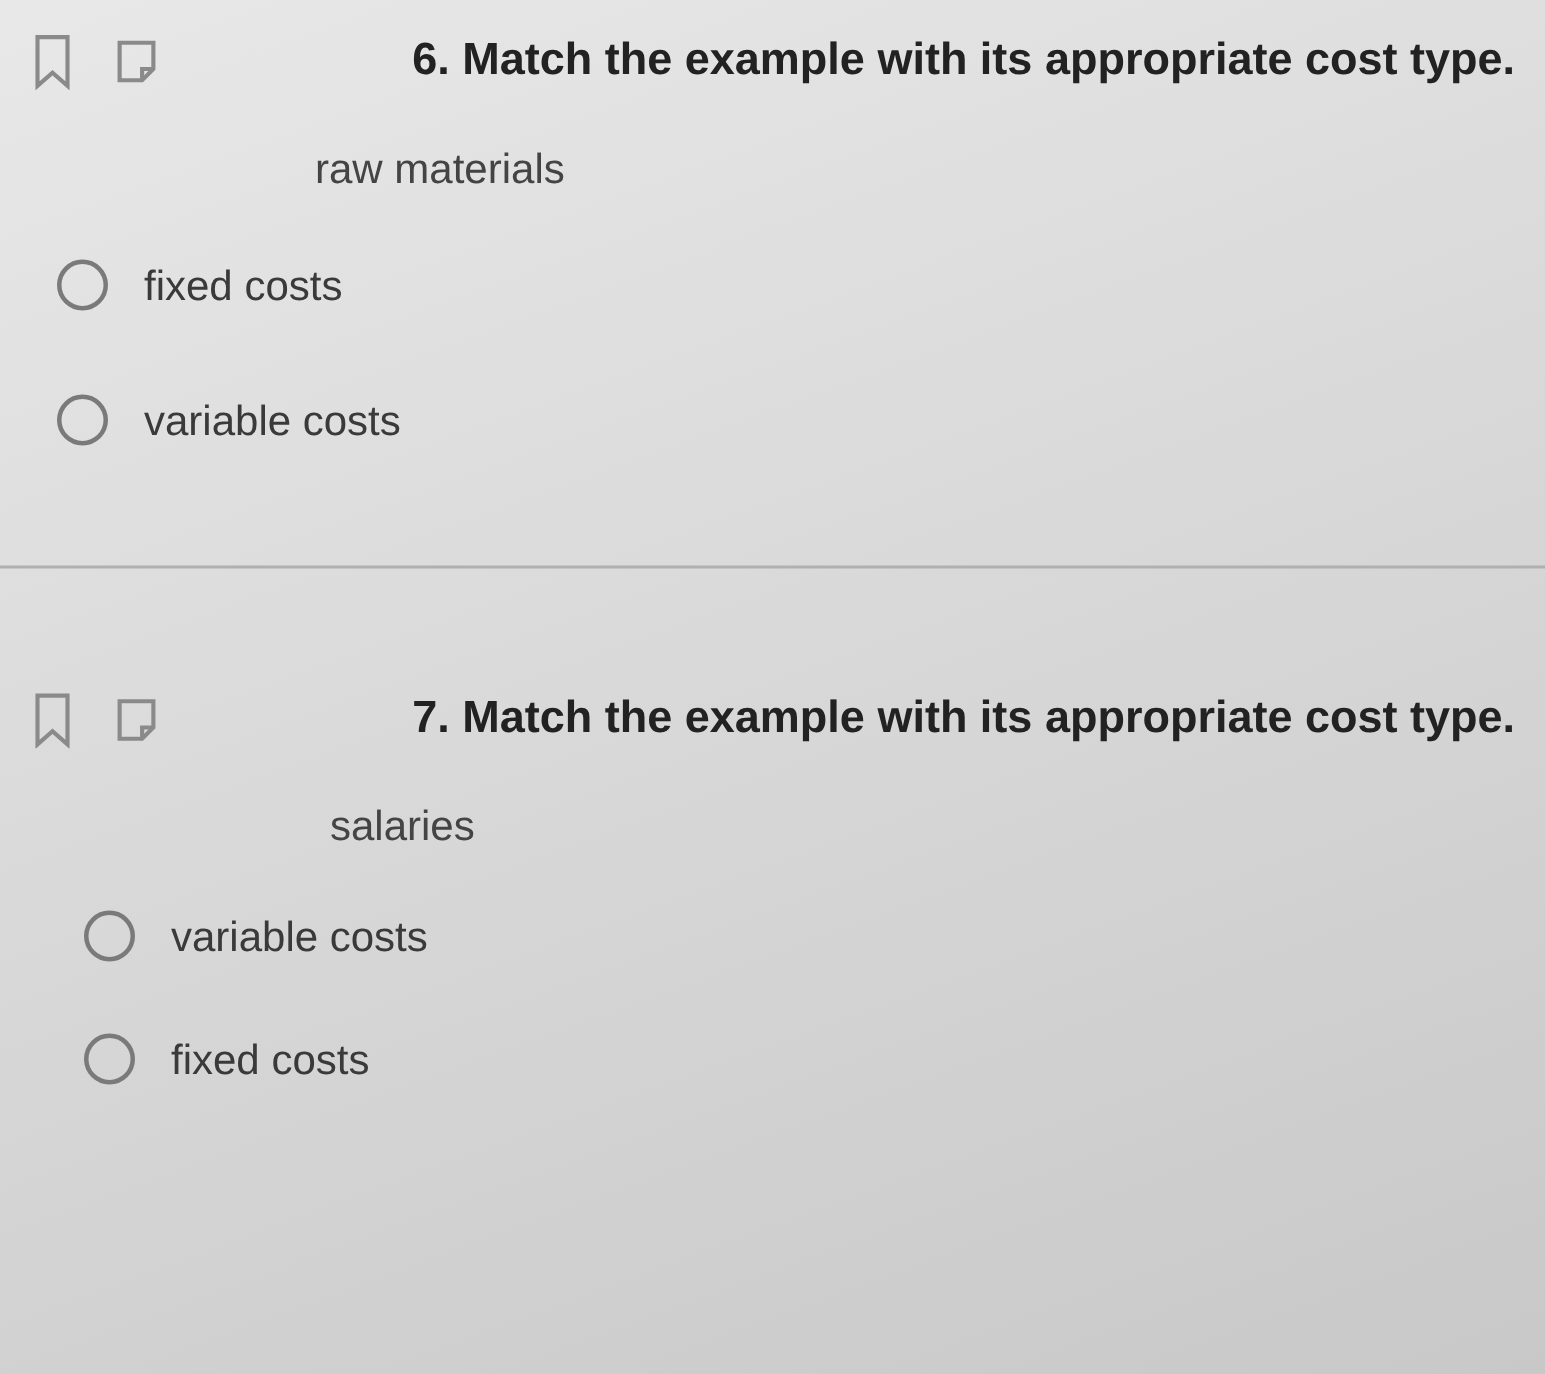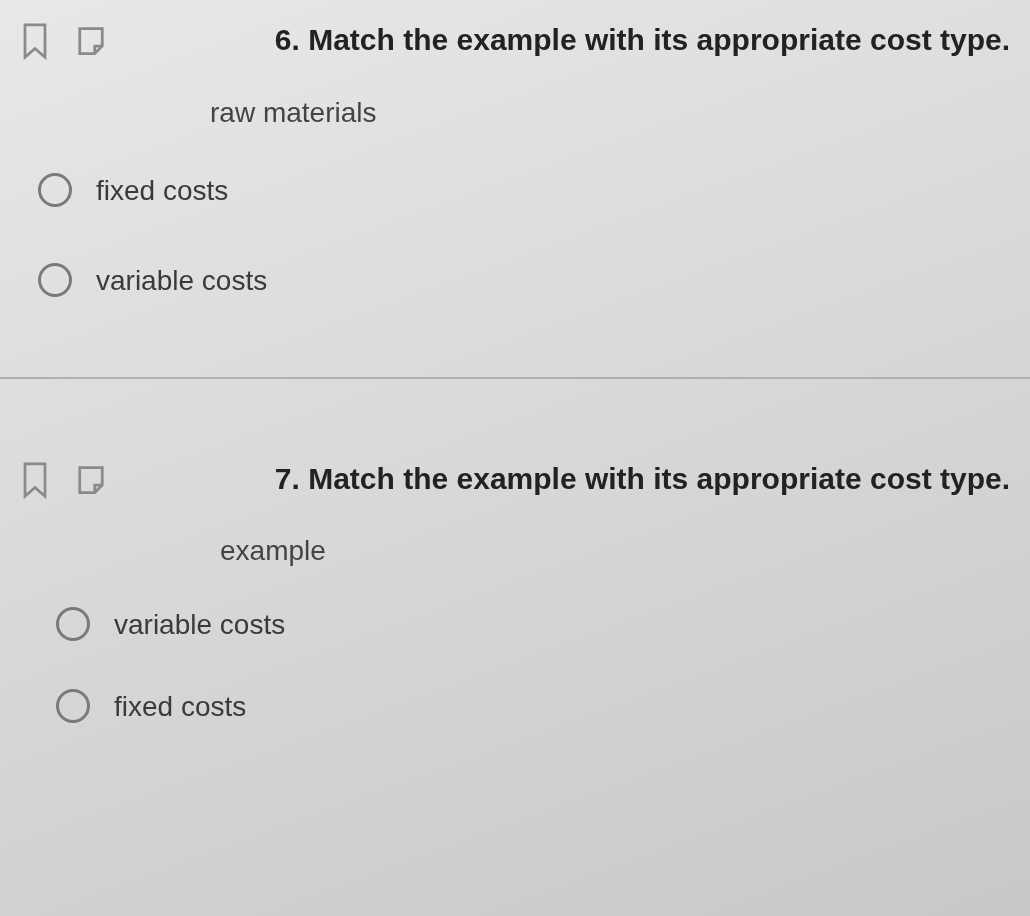--- a/index.html
+++ b/index.html
@@ -139,21 +139,21 @@
           <path d="M3 3 H21 V17 L15 23 H3 Z"></path>
           <path d="M15 23 V17 H21"></path>
         </svg>
       </span>
     </div>
     <div class="question-title">
       <span>7.</span>
       <span>Match the example with its appropriate cost type.</span>
     </div>
   </div>
-  <div class="example-text">example</div>
+  <div class="example-text">salaries</div>
   <div class="options">
     <div class="option-row">
       <span class="radio"></span>
       <span class="option-label">variable costs</span>
     </div>
     <div class="option-row">
       <span class="radio"></span>
       <span class="option-label">fixed costs</span>
     </div>
   </div>

